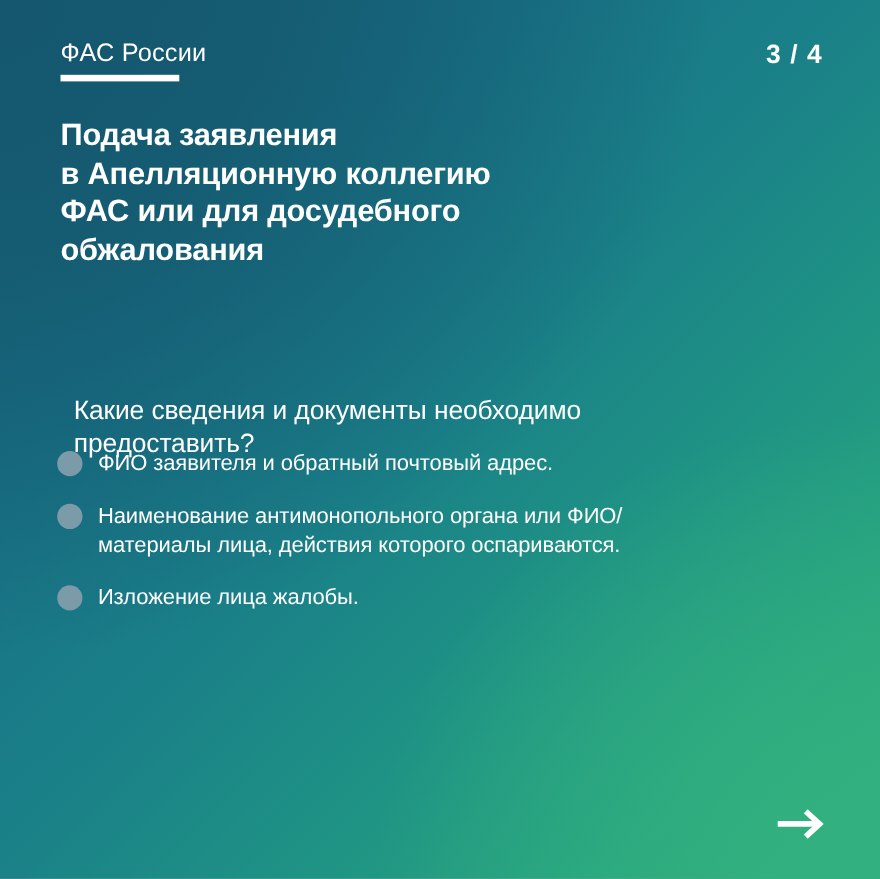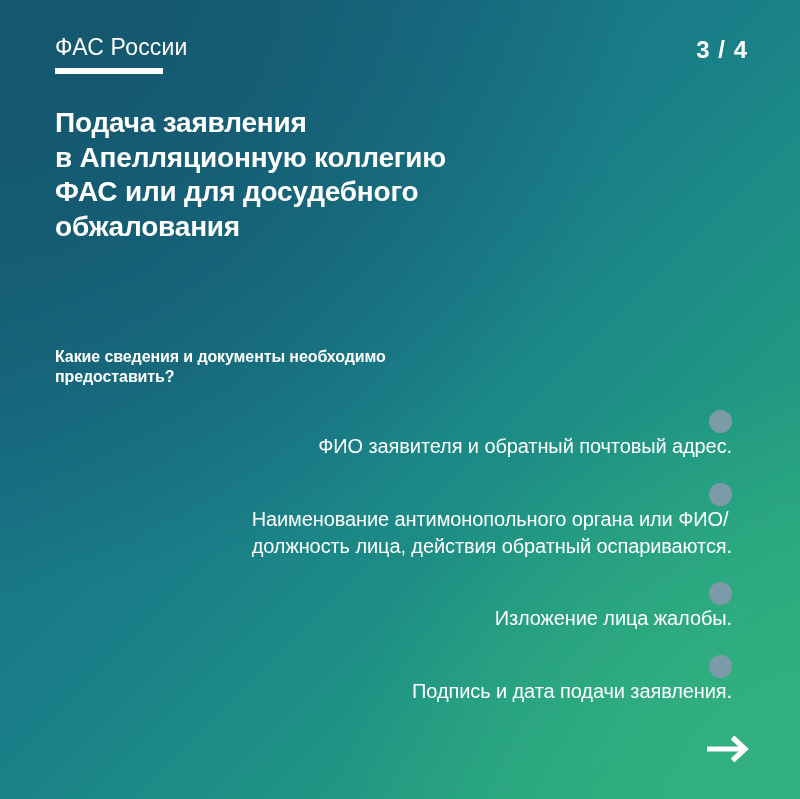--- a/index.html
+++ b/index.html
@@ -78,41 +78,40 @@
   }
 
   
   #question-block {
     position: absolute;
     left: 55px;
     top: 347px;
     width: 620px;
   }
   .question-text {
-    margin: 0;
-    font-size: 16px;
-    font-weight: 700;
+    margin: 12px;
+    font-size: 24px;
+    font-weight: 400;
     line-height: 1.26;
     letter-spacing: -0.1px;
     color: #ffffff;
     white-space: pre-line;
   }
 
   
   #bullet-list {
     position: absolute;
     left: 52px;
     top: 408px;
     width: 680px;
   }
   .bullet-item {
     display: flex;
-    align-items: flex-end;
+    align-items: flex-start;
     margin-bottom: 21px;
-    flex-direction: column;
   }
   .bullet-item:last-child { margin-bottom: 0; }
   .bullet-dot {
     flex: 0 0 auto;
     width: 23px;
     height: 23px;
     border-radius: 50%;
     background: #7c9ba9;
     margin-top: 2px;
   }
@@ -165,29 +164,25 @@
   </div>
 
   <div id="bullet-list">
     <div class="bullet-item">
       <span class="bullet-dot"></span>
       <span class="bullet-text">ФИО заявителя и обратный почтовый адрес.</span>
     </div>
     <div class="bullet-item">
       <span class="bullet-dot"></span>
       <span class="bullet-text">Наименование антимонопольного органа или ФИО/
-должность лица, действия обратный оспариваются.</span>
+материалы лица, действия которого оспариваются.</span>
     </div>
     <div class="bullet-item">
       <span class="bullet-dot"></span>
       <span class="bullet-text">Изложение лица жалобы.</span>
-    </div>
-    <div class="bullet-item">
-      <span class="bullet-dot"></span>
-      <span class="bullet-text">Подпись и дата подачи заявления.</span>
     </div>
   </div>
 
   <div id="next-arrow">
     <svg width="46" height="30" viewBox="0 0 46 30">
       <path d="M2 15 H38" stroke="#ffffff" stroke-width="5.2" stroke-linecap="butt" fill="none"></path>
       <path d="M27.5 3.5 L40 15 L27.5 26.5" stroke="#ffffff" stroke-width="5.2" stroke-linecap="butt" stroke-linejoin="miter" fill="none"></path>
     </svg>
   </div>
 

